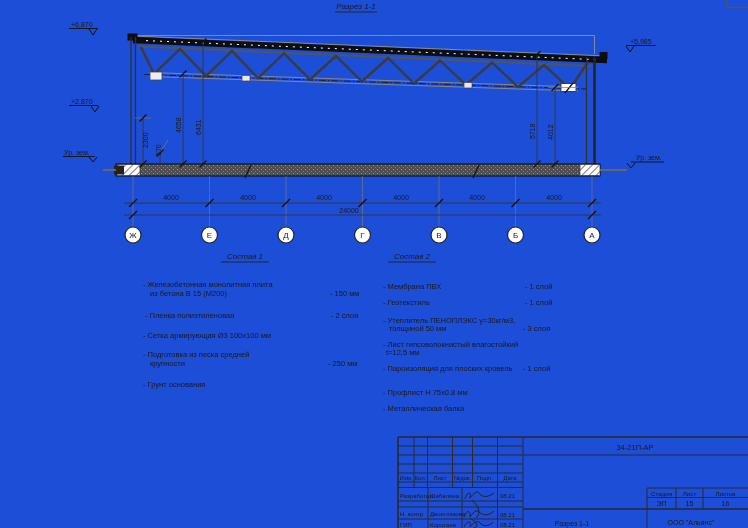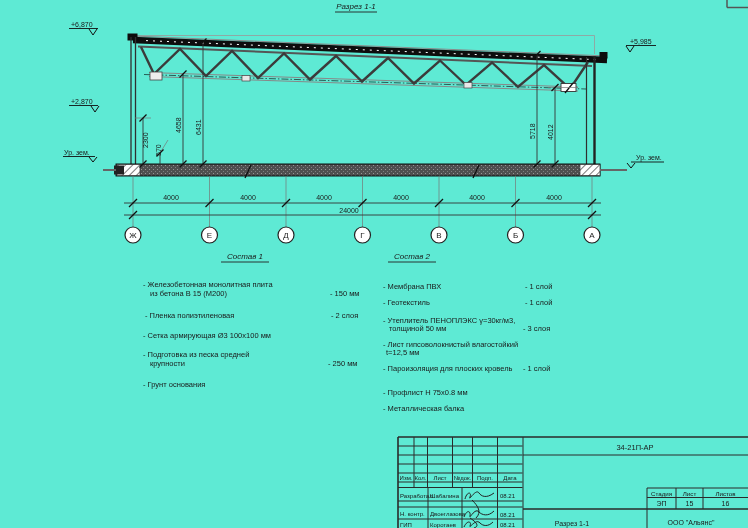--- a/index.html
+++ b/index.html
@@ -1,17 +1,17 @@
 <!DOCTYPE html>
 <html><head>
 <meta charset="utf-8">
 <style>
   html,body { margin:0; padding:0; background:#ffffff; }
   .canvas {
-    position:relative; width:748px; height:528px; background:#5eead4;
+    position:relative; width:748px; height:528px; background:#1d4ed8;
     font-family:"Liberation Sans", sans-serif; overflow:hidden;
   }
   svg text {
     font-family:"Liberation Sans", sans-serif;
     fill:#1a1a1a;
   }
   .t7  { font-size:7px; }
   .t75 { font-size:7.5px; }
   .t8  { font-size:8px; }
   .t6  { font-size:6px; }

